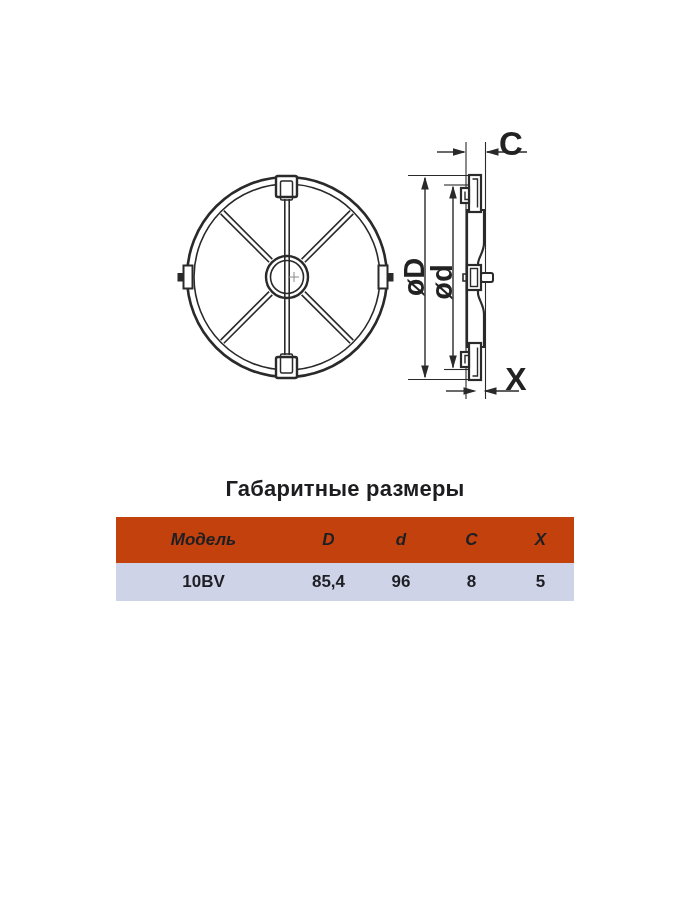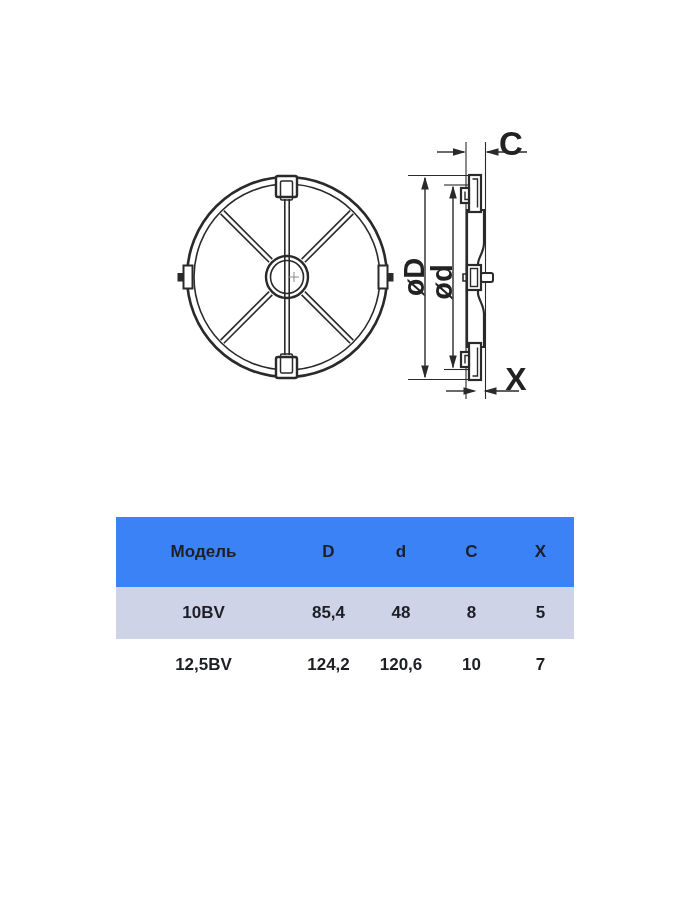--- a/index.html
+++ b/index.html
@@ -11,22 +11,22 @@
   svg.drawing{position:absolute;left:0;top:0;}
   .table-title{
     position:absolute;top:476px;left:0;width:690px;text-align:center;
     font-size:22px;font-weight:700;color:#1d1d20;letter-spacing:.2px;
   }
   table.dims{
     position:absolute;top:517px;left:116px;width:458px;
     border-collapse:collapse;table-layout:fixed;
     font-size:17px;color:#1d1f24;text-align:center;
   }
-  table.dims th{background:#3b82f6;height:36px;font-weight:700;padding:17px;}
-  table.dims td{height:52px;font-weight:600;padding:0;}
+  table.dims th{background:#c2410c;height:36px;font-weight:700;padding:5px;font-style:italic;}
+  table.dims td{height:38px;font-weight:600;padding:0;}
   table.dims tbody tr.alt{background:#cfd3e8;}
   table.dims tbody tr.plain{background:#ffffff;}
   .stroke{stroke:#2a2a2a;fill:none;}
   .fillw{fill:#ffffff;stroke:#2a2a2a;}
   .dimtext{font-family:"Liberation Sans",sans-serif;font-weight:700;fill:#222222;}
 </style>
 </head>
 <body>
 
 <div class="canvas">
@@ -136,20 +136,21 @@
 
       <g>
         <text class="dimtext" x="511" y="155" font-size="33" text-anchor="middle">C</text>
         <text class="dimtext" x="516" y="390" font-size="32" text-anchor="middle">X</text>
         <text class="dimtext" x="414" y="277" font-size="29" text-anchor="middle" transform="rotate(-90 414 277)" dy="10">øD</text>
         <text class="dimtext" x="442" y="282" font-size="29" text-anchor="middle" transform="rotate(-90 442 282)" dy="10">ød</text>
       </g>
     </g>
   </svg>
 
+  <div class="table-title">Габаритные размеры</div>
 
   <table class="dims">
     <colgroup>
       <col style="width:175px">
         <col style="width:75px">
         <col style="width:70px">
       <col style="width:71px">
         <col style="width:67px">
     </colgroup>
     <thead>
@@ -158,26 +159,19 @@
         <th>D</th>
         <th>d</th>
         <th>C</th>
         <th>X</th>
       </tr>
     </thead>
     <tbody>
       <tr class="alt">
         <td>10BV</td>
         <td>85,4</td>
-        <td>48</td>
+        <td>96</td>
         <td>8</td>
         <td>5</td>
-      </tr>
-      <tr class="plain">
-        <td>12,5BV</td>
-        <td>124,2</td>
-        <td>120,6</td>
-        <td>10</td>
-        <td>7</td>
       </tr>
     </tbody>
   </table>
 </div>
 
 </body></html>

